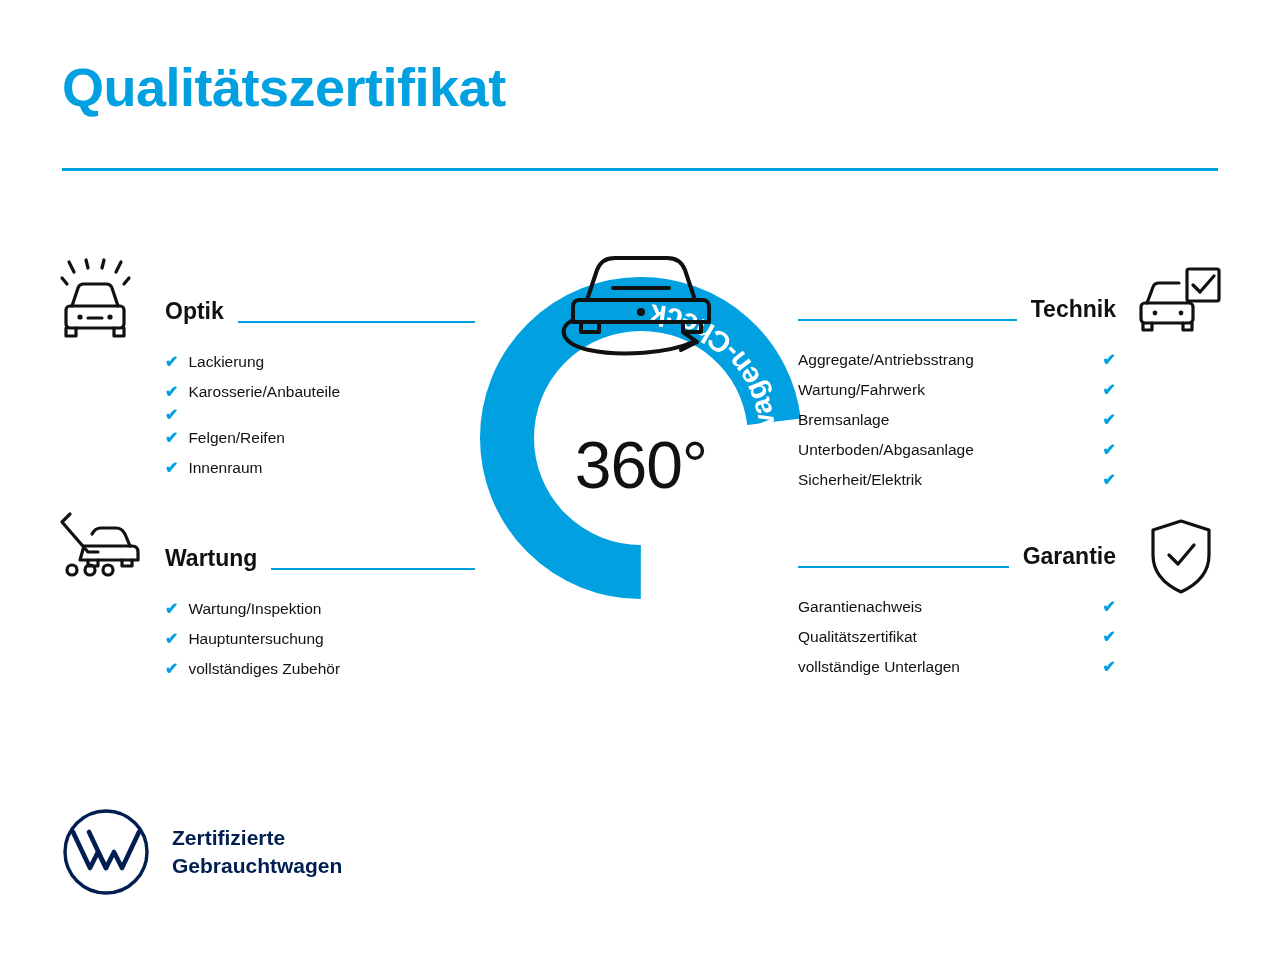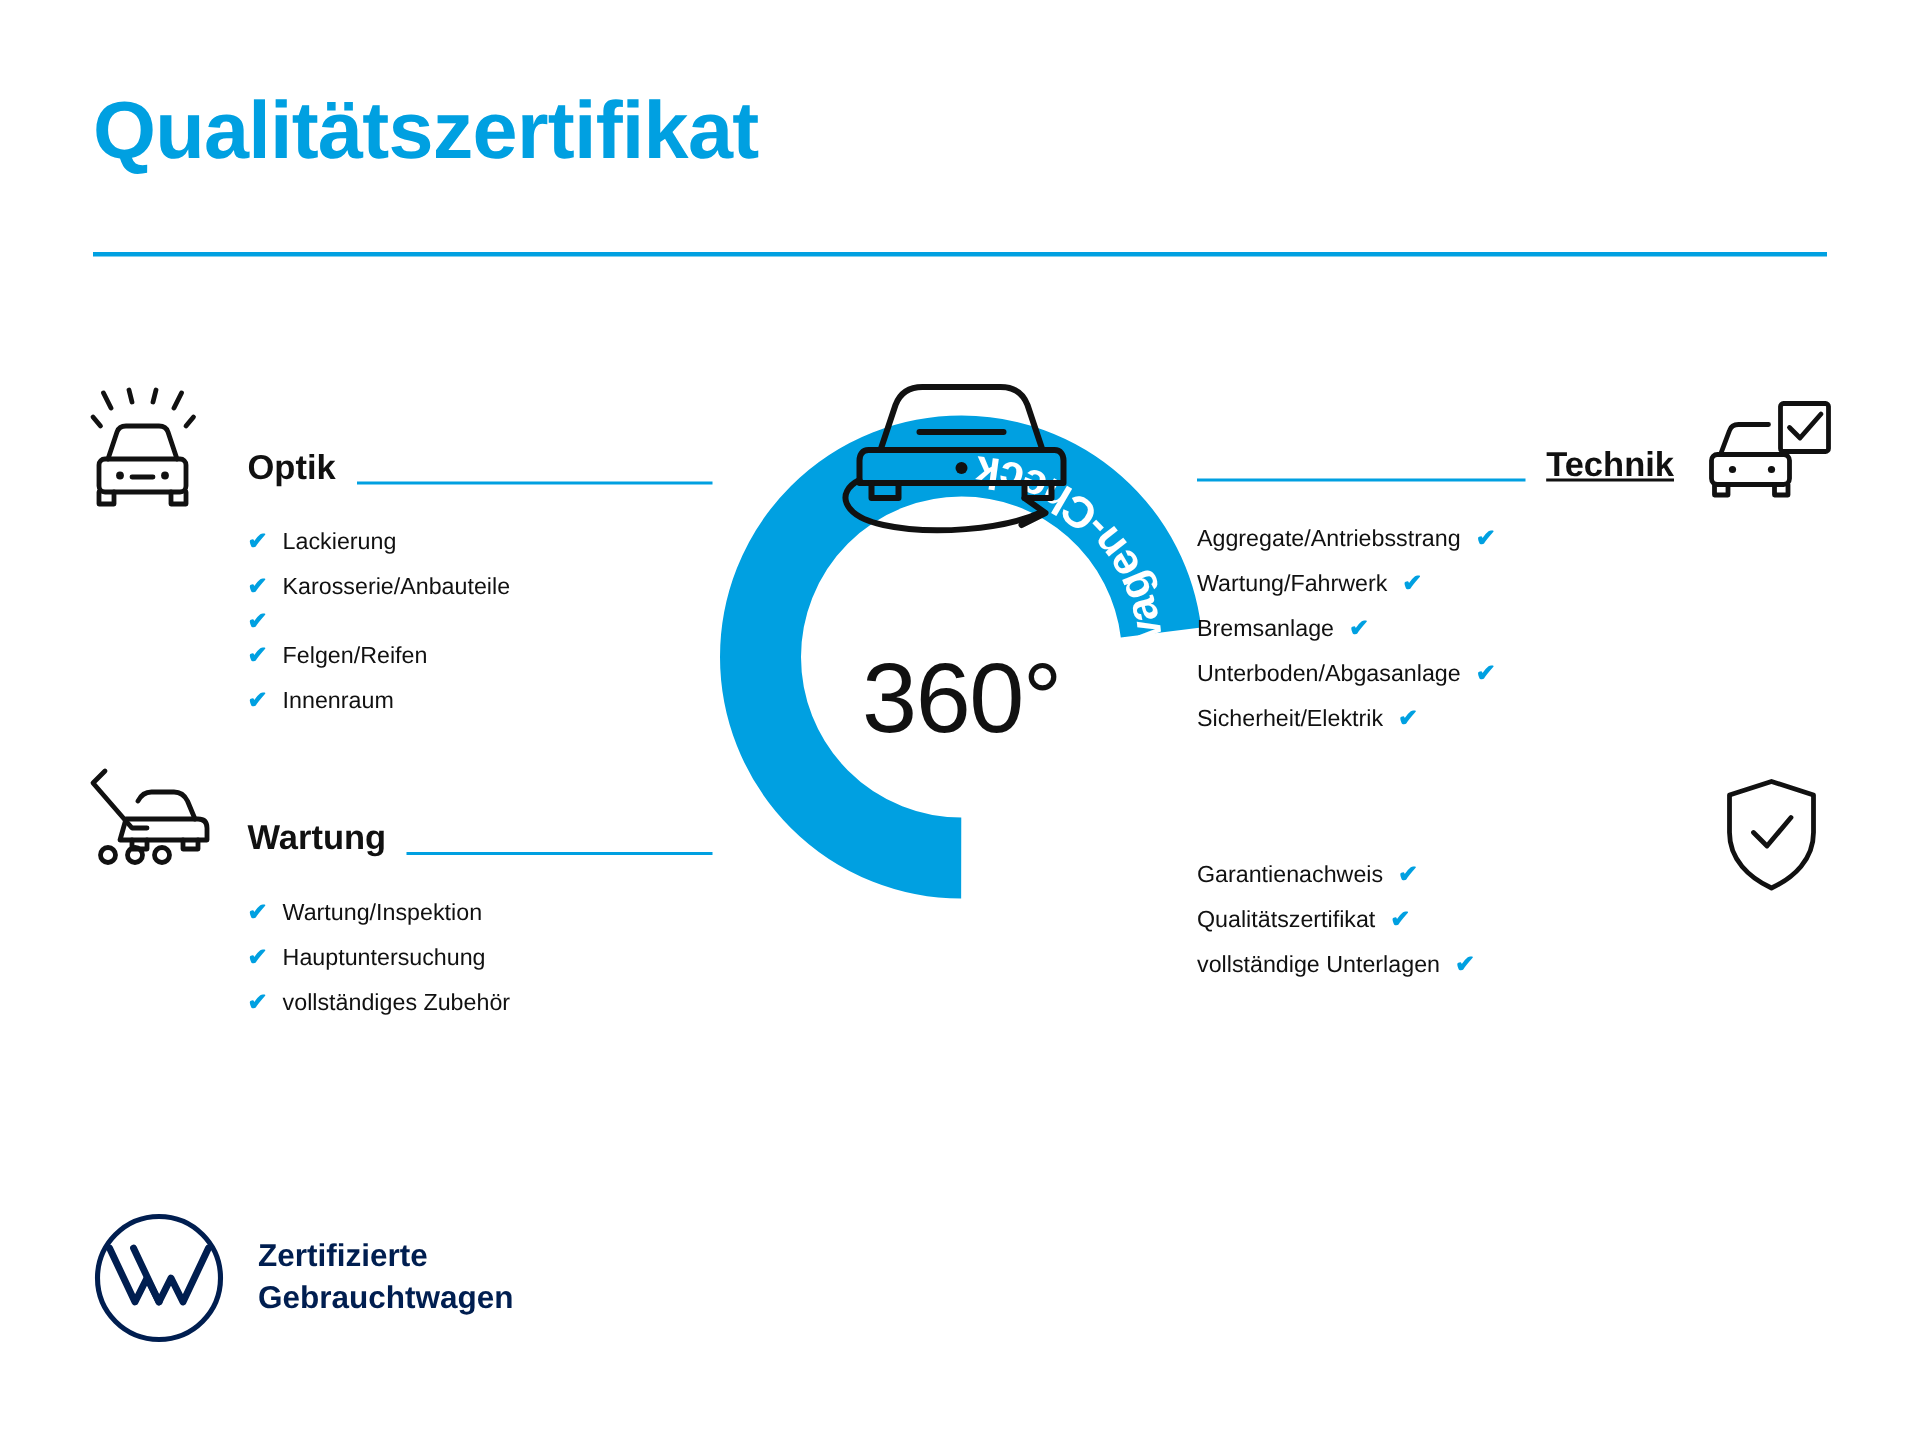--- a/index.html
+++ b/index.html
@@ -80,24 +80,24 @@
   }
 
   
   .left .block-head { width: 310px; }
   .left .block-title { margin-right: 14px; }
   .left .item { justify-content: flex-start; }
   .left .check { margin-right: 10px; }
 
   
   .right .block-head { width: 318px; flex-direction: row; }
-  .right .block-title { margin-left: 14px; order: 2; text-decoration: underline; }
+  .right .block-title { margin-left: 14px; order: 2; }
   .right .head-rule { order: 1; }
   .right .items { text-align: right; }
-  .right .item { justify-content: flex-start; }
+  .right .item { justify-content: space-between; }
   .right .check { margin-left: 10px; }
 
   
   #block-optik   { left: 165px; top: 300px; }
   #block-wartung { left: 165px; top: 547px; }
   #block-technik { left: 798px; top: 298px; }
   #block-garantie{ left: 798px; top: 545px; }
 
   
   .icon {
@@ -306,20 +306,24 @@
         <span class="check">✔</span>
       </div>
       <div class="item">
         <span>Sicherheit/Elektrik</span>
         <span class="check">✔</span>
       </div>
     </div>
   </div>
 
   <div class="block right" id="block-garantie">
+    <div class="block-head">
+      <div class="head-rule"></div>
+      <div class="block-title">Garantie</div>
+    </div>
     <div class="items">
       <div class="item">
         <span>Garantienachweis</span>
         <span class="check">✔</span>
       </div>
       <div class="item">
         <span>Qualitätszertifikat</span>
         <span class="check">✔</span>
       </div>
       <div class="item">

